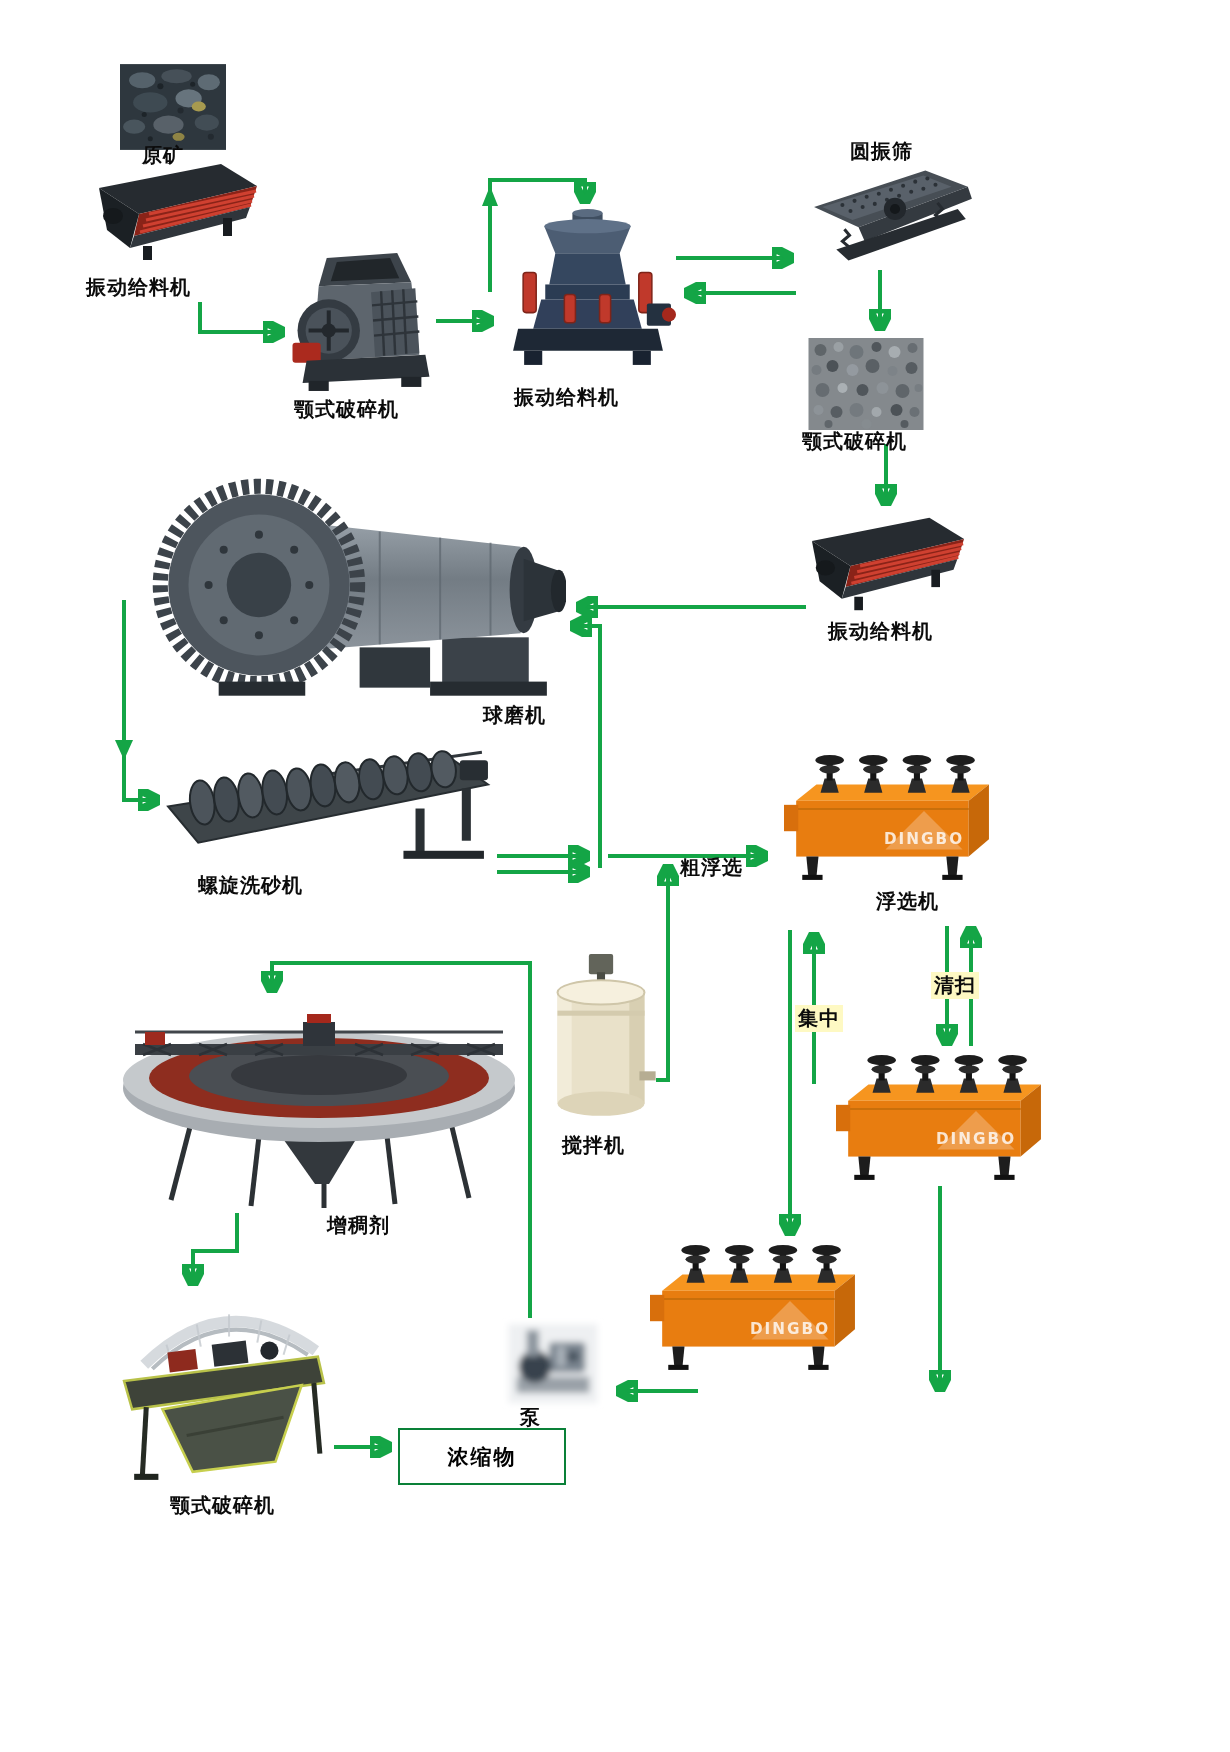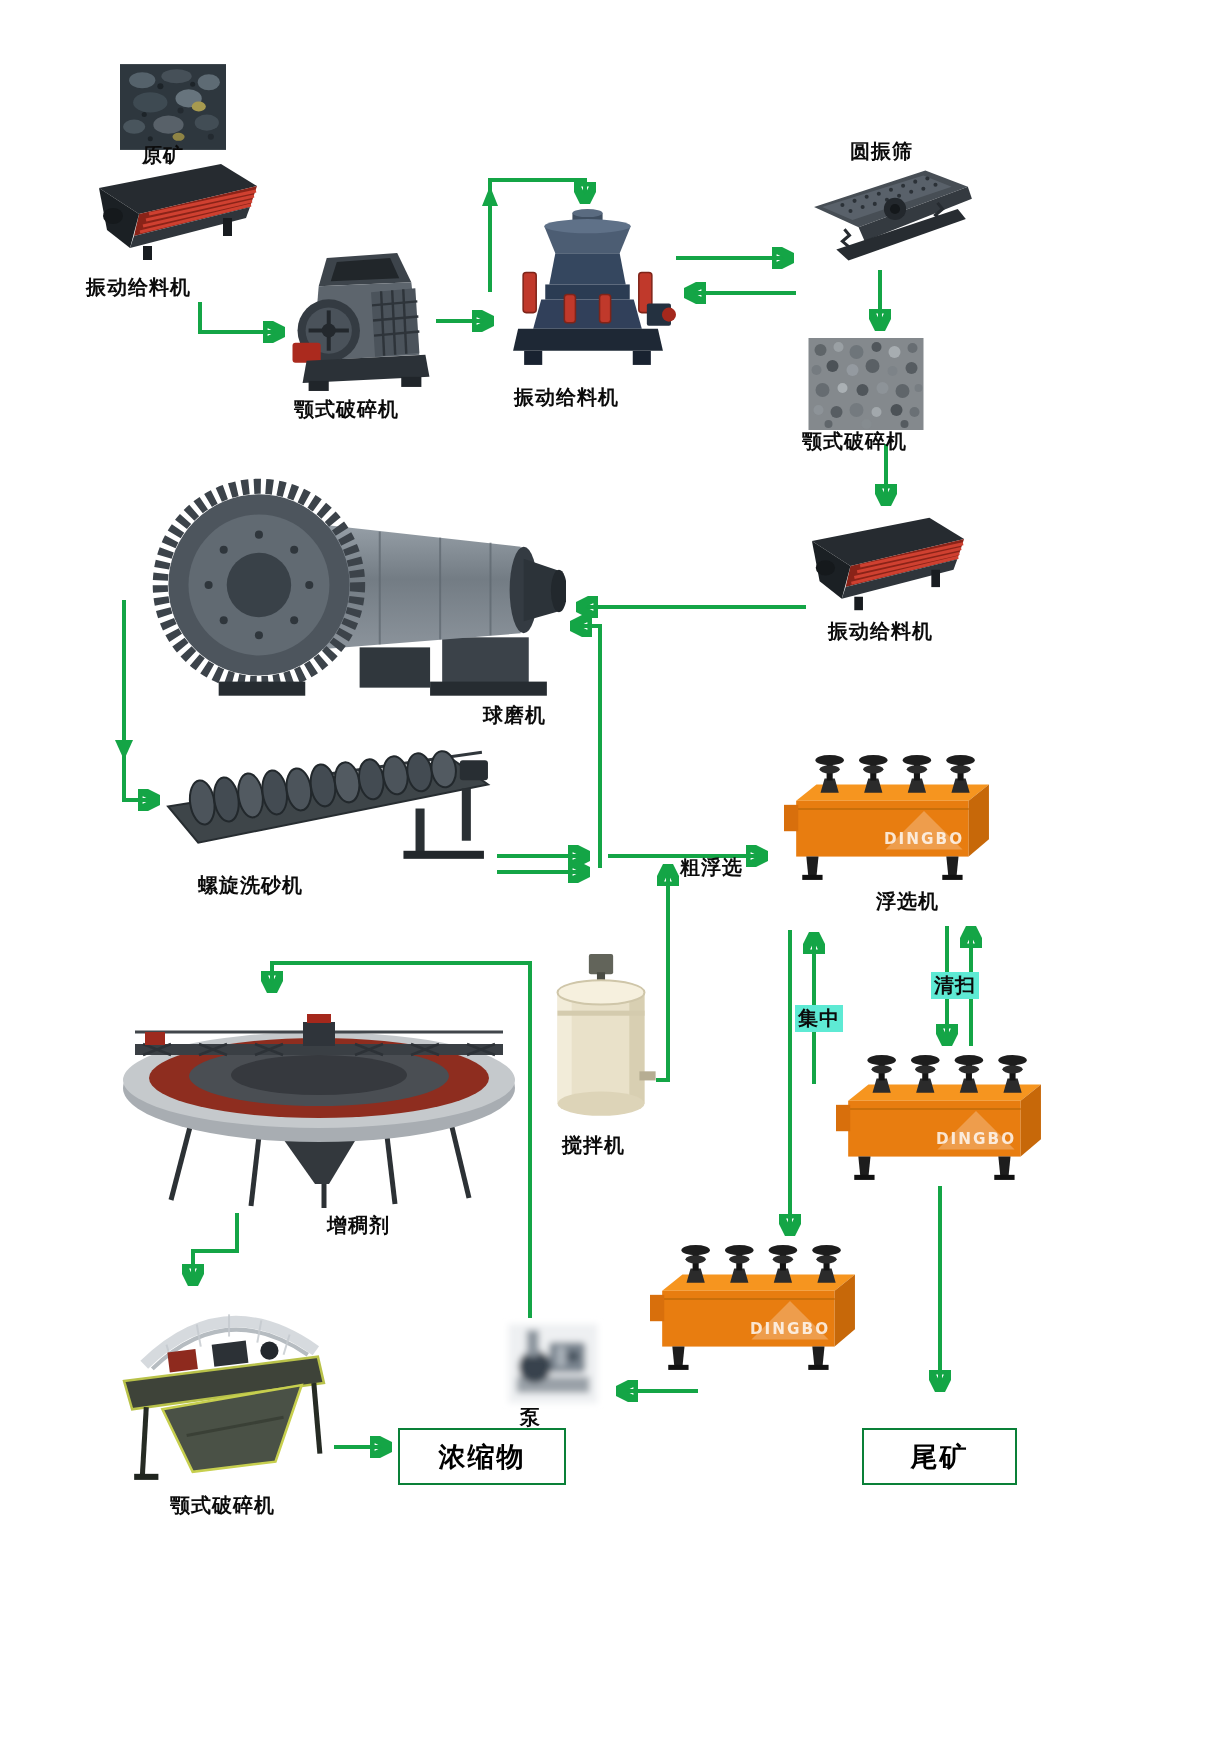--- a/index.html
+++ b/index.html
@@ -6,23 +6,23 @@
   body{background:#ffffff}
   .canvas{position:relative;width:1230px;height:1752px;background:#fff;
           font-family:"DejaVu Sans","Liberation Sans",sans-serif;overflow:hidden}
   .node{position:absolute}
   .node svg{display:block;width:100%;height:100%}
   #arrows{position:absolute;left:0;top:0;width:1230px;height:1752px;pointer-events:none}
   #arrows path{stroke:#14a546;stroke-width:4;fill:none}
   #arrows polygon{fill:#14a546}
   .lbl{position:absolute;font-size:20px;font-weight:600;color:#0b0b0b;
        letter-spacing:1px;white-space:nowrap}
-  .lbl.bg{background:#5eead4;padding:0 3px}
+  .lbl.bg{background:#fef9c3;padding:0 3px}
   .obox{position:absolute;background:#fff;border:2px solid #0a8038;display:flex;
-        align-items:center;justify-content:center;font-size:27px;font-weight:700;
+        align-items:center;justify-content:center;font-size:21px;font-weight:700;
         letter-spacing:2px;color:#000}
 </style>
 </head>
 <body>
 
 <div class="canvas">
 
   <div class="node" style="left:120px;top:64px;width:106px;height:86px">
     <svg viewBox="0 0 105 85">
       <rect width="105" height="85" fill="#2e373e"></rect>
@@ -505,17 +505,14 @@
   <div class="lbl bg" style="left:931px;top:972px">清扫</div>
   <div class="lbl bg" style="left:795px;top:1005px">集中</div>
   <div class="lbl" style="left:562px;top:1132px">搅拌机</div>
   <div class="lbl" style="left:327px;top:1212px">增稠剂</div>
   <div class="lbl" style="left:520px;top:1404px">泵</div>
   <div class="lbl" style="left:170px;top:1492px">颚式破碎机</div>
 
   <div class="obox" style="left:398px;top:1428px;width:168px;height:57px">
     <span>浓缩物</span>
   </div>
-  <div class="obox" style="left:862px;top:1428px;width:155px;height:57px">
-    <span>尾矿</span>
-  </div>
 
 </div>
 
 </body></html>

